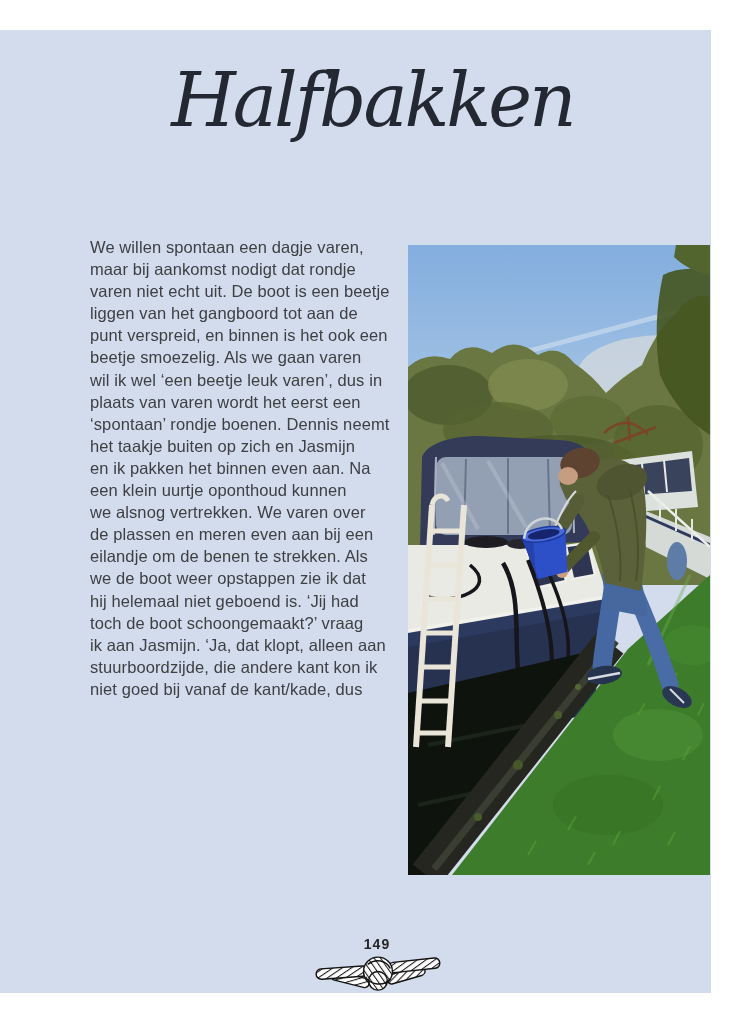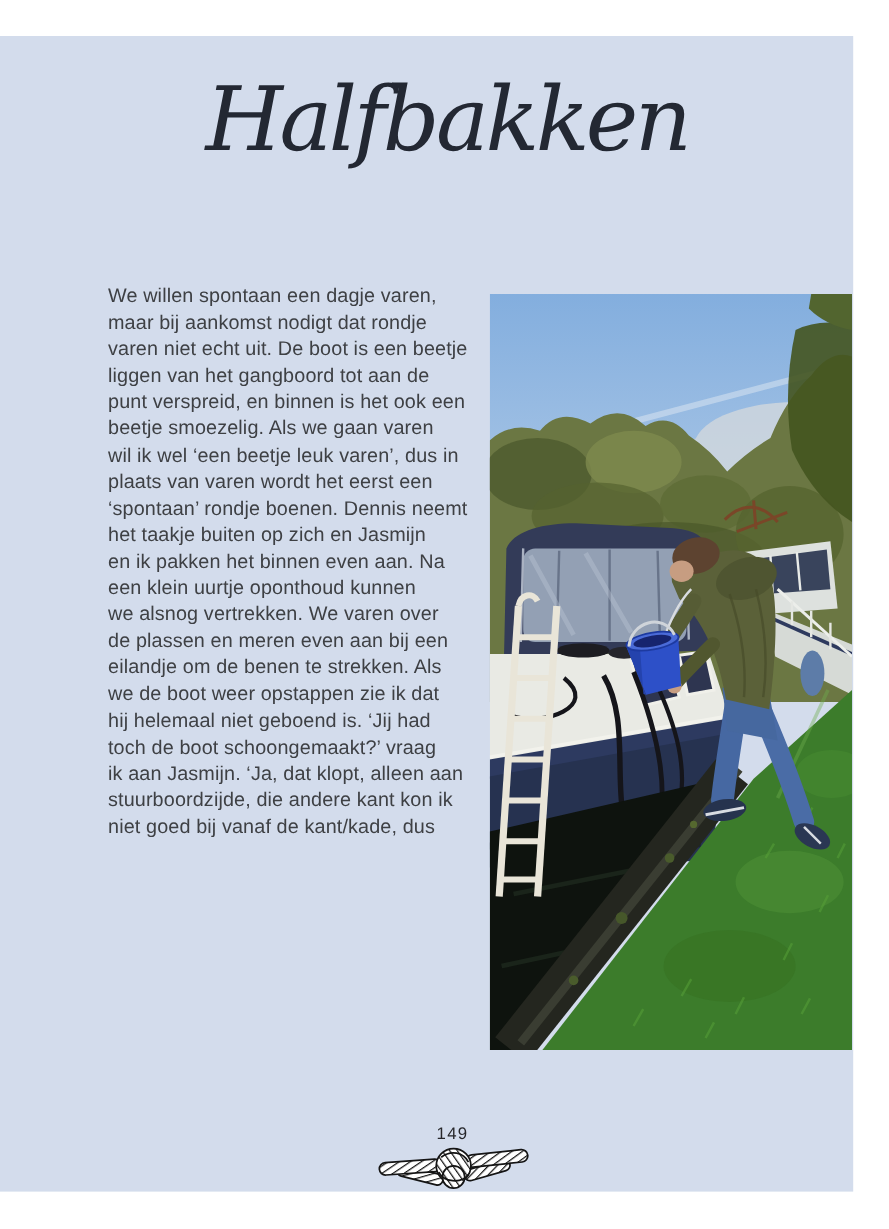--- a/index.html
+++ b/index.html
@@ -24,21 +24,21 @@
     font-size:16.5px; line-height:22.1px; letter-spacing:0.1px;
     color:var(--body-text,#3e4044); white-space:nowrap;
   }
   .photo {
     position:absolute; left:408px; top:215px; width:302px; height:630px;
     overflow:hidden;
   }
   .photo svg { display:block; width:302px; height:630px; }
   .page-number {
     position:absolute; top:906px; left:377px; transform:translateX(-50%);
-    font-size:14px; font-weight:normal; letter-spacing:1px; color:#26262a;
+    font-size:14px; font-weight:bold; letter-spacing:1px; color:#26262a;
   }
   .knot { position:absolute; left:314px; top:924px; width:128px; height:38px; }
 </style>
 </head>
 <body>
 
 <div class="canvas">
   <div class="page">
 
     <div class="chapter-title">Halfbakken</div>

